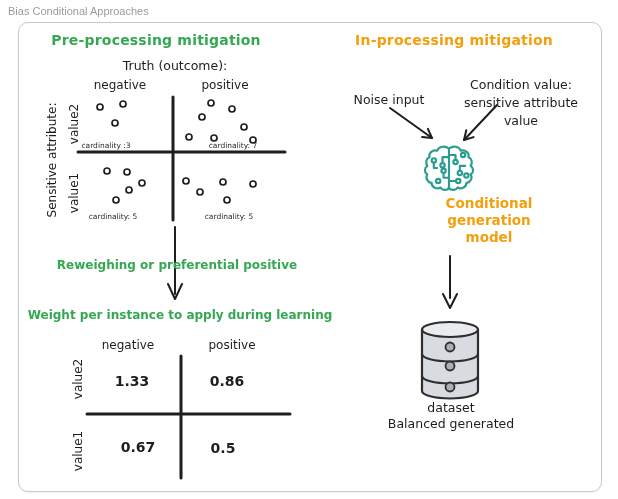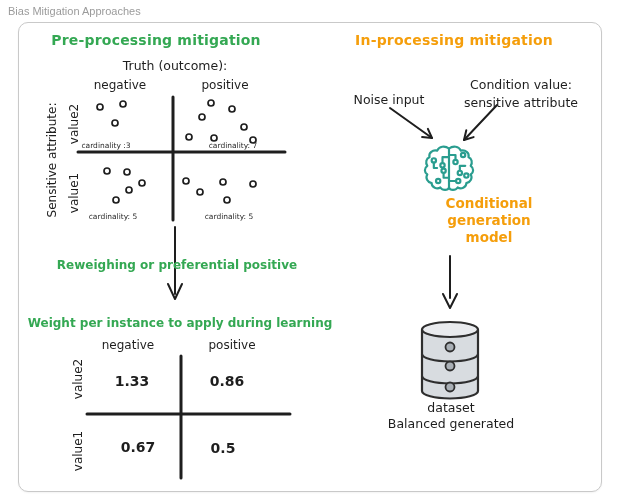--- a/index.html
+++ b/index.html
@@ -27,21 +27,21 @@
   .num{font-size:14px;font-weight:600;}
   .ctr{text-align:center;transform:translateX(-50%);white-space:nowrap;}
   svg{display:block;}
   .ink{stroke:#1e1e1e;fill:none;stroke-linecap:round;stroke-linejoin:round;}
 </style>
 </head>
 <body>
 
 <div class="canvas">
 
-  <div class="abs caption">Bias Mitigation Approaches</div>
+  <div class="abs caption">Bias Conditional Approaches</div>
 
   <div class="abs card"></div>
 
   <div class="abs t lbl-md" style="left:175px;top:58px;">Truth (outcome):</div>
 
   <div class="abs t title green" style="left:156px;top:32px;">Pre-processing mitigation</div>
   <div class="abs t lbl" style="left:120px;top:78px;">negative</div>
   <div class="abs t lbl" style="left:225px;top:78px;">positive</div>
 
   <div class="abs rot" style="left:52px;top:160px;">Sensitive attribute:</div>
@@ -85,21 +85,21 @@
   <div class="abs t card-lbl" style="left:233px;top:141px;">cardinality: 7</div>
   <div class="abs t card-lbl" style="left:113px;top:212px;">cardinality: 5</div>
   <div class="abs t card-lbl" style="left:229px;top:212px;">cardinality: 5</div>
 
   <svg class="abs" style="left:164px;top:226px;" width="22" height="78" viewBox="0 0 22 78">
     <line class="ink" x1="11" y1="1" x2="11" y2="68" stroke-width="2"></line>
     <polyline class="ink" points="4,58 11,73 18,58" stroke-width="2"></polyline>
   </svg>
 
   <div class="abs t lbl green" style="left:177px;top:258px;">Reweighing or preferential positive</div>
-  <div class="abs t lbl green" style="left:180px;top:308px;margin-top:8px;">Weight per instance to apply during learning</div>
+  <div class="abs t lbl green" style="left:180px;top:308px;">Weight per instance to apply during learning</div>
 
   <div class="abs t lbl" style="left:128px;top:338px;">negative</div>
   <div class="abs t lbl" style="left:232px;top:338px;">positive</div>
   <div class="abs rot" style="left:78px;top:379px;">value2</div>
   <div class="abs rot" style="left:78px;top:451px;">value1</div>
 
   <svg class="abs" style="left:85px;top:352px;" width="215" height="130" viewBox="0 0 215 130">
     <line class="ink" x1="96" y1="4" x2="96" y2="126" stroke-width="3"></line>
     <line class="ink" x1="2" y1="62" x2="205" y2="62" stroke-width="3"></line>
   </svg>
@@ -109,20 +109,21 @@
   <div class="abs t num" style="left:138px;top:439px;">0.67</div>
   <div class="abs t num" style="left:223px;top:440px;">0.5</div>
 
   <div class="abs t title orange" style="left:454px;top:32px;">In-processing mitigation</div>
 
   <div class="abs t lbl-md" style="left:389px;top:92px;">Noise input</div>
 
   <div class="abs ctr lbl-md" style="left:521px;top:76px;line-height:18px;">
     <div>Condition value:</div>
     <div>sensitive attribute</div>
+    <div>value</div>
   </div>
 
   <svg class="abs" style="left:383px;top:98px;" width="128" height="48" viewBox="0 0 128 48">
     <g>
       <line class="ink" x1="7" y1="10" x2="49" y2="40" stroke-width="2"></line>
       <polyline class="ink" points="44.9,30.9 49,40 39.1,39" stroke-width="2"></polyline>
     </g>
     <g>
       <line class="ink" x1="114" y1="7" x2="81" y2="42" stroke-width="2"></line>
       <polyline class="ink" points="90.6,39.1 81,42 83.3,32.3" stroke-width="2"></polyline>

